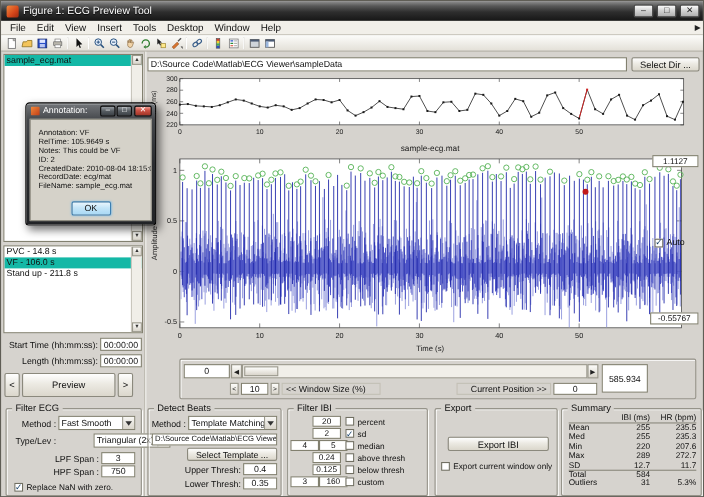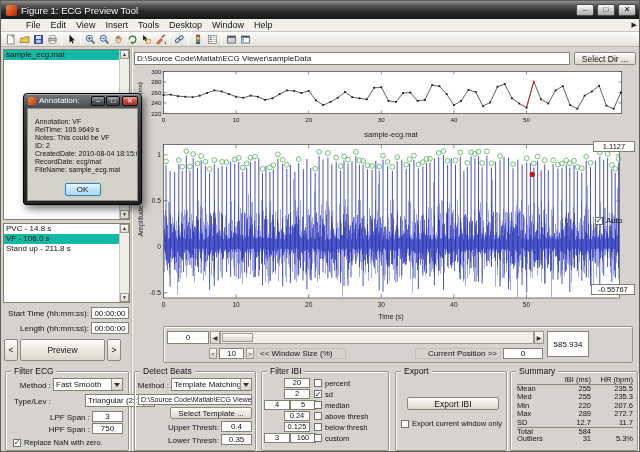--- a/index.html
+++ b/index.html
@@ -11,21 +11,21 @@
   .titlebar{position:absolute;left:0;top:0;right:0;height:18px;
     background:linear-gradient(#909090,#585858 25%,#2e2e2e 55%,#161616);
     display:flex;align-items:center;padding:0 3px;}
   .app-icon{width:11px;height:11px;border-radius:2px;margin:0 4px 0 2px;
     background:linear-gradient(135deg,#f08a3c,#d4451a 60%,#9c2a10);flex:none;}
   .title-text{color:#fff;font-size:9.5px;text-shadow:0 1px 1px #000;flex:1;white-space:nowrap;overflow:hidden;}
   .winbtn{width:18px;height:12px;margin-left:3px;border:1px solid #4a4a4a;border-radius:2px;
     background:linear-gradient(#fdfdfd,#d3d3d3 45%,#aeaeae);font-size:8px;line-height:10px;
     text-align:center;color:#222;flex:none;}
   .menubar{position:absolute;left:0;top:18px;right:0;height:13px;background:#f1efe9;
-    border-bottom:1px solid #c9c6bd;display:flex;align-items:center;padding-left:20px;font-size:9px;}
+    border-bottom:1px solid #c9c6bd;display:flex;align-items:center;padding-left:3px;font-size:9px;}
   .menu-item{padding:0 5px;}
   .menu-arrow{margin-left:auto;margin-right:2px;font-size:7px;color:#222;}
   .toolbar{position:absolute;left:0;top:31px;right:0;height:15px;
     background:linear-gradient(#fcfcfa,#e3e0d8);border-bottom:1px solid #b5b2a9;
     display:flex;align-items:center;padding-left:2px;}
   .tbtn{width:14px;height:13px;display:inline-flex;align-items:center;justify-content:center;flex:none;}
   .tsep{width:1px;height:11px;background:#b2afa6;border-right:1px solid #fff;margin:0 2px;flex:none;}
   
   .tfield{position:absolute;background:#fff;border:1px solid #82806f;font-size:8px;
     display:flex;align-items:center;padding:0 2px;overflow:hidden;white-space:nowrap;}

